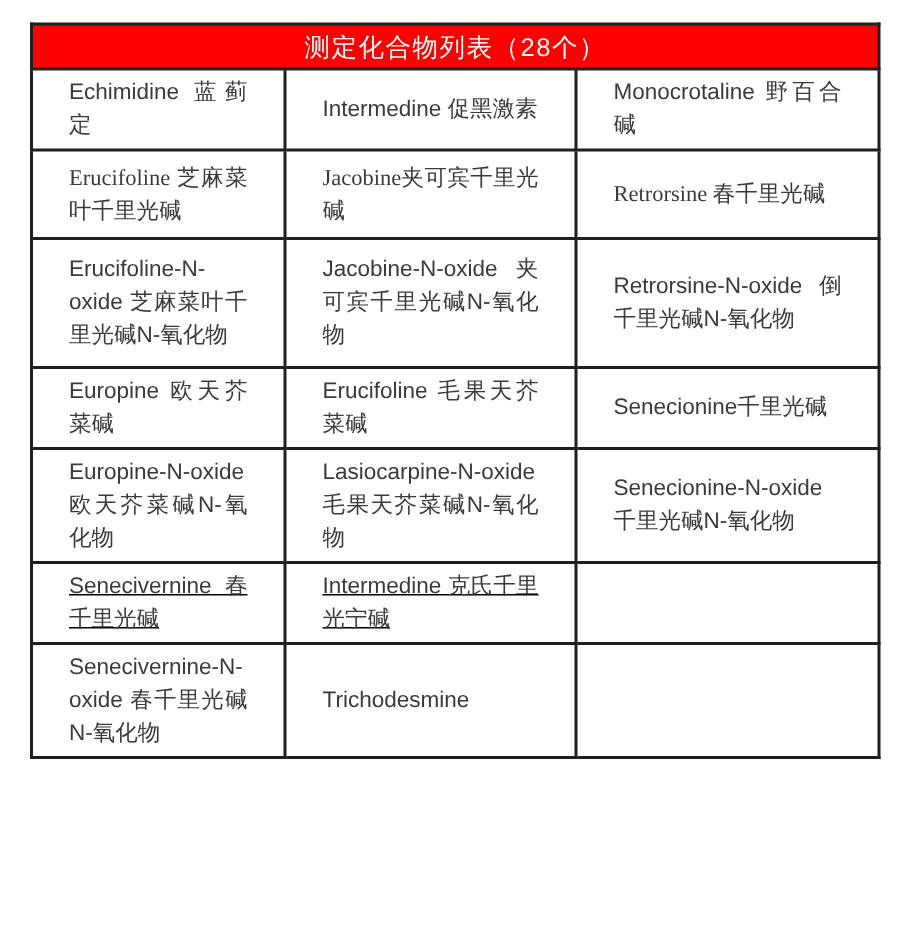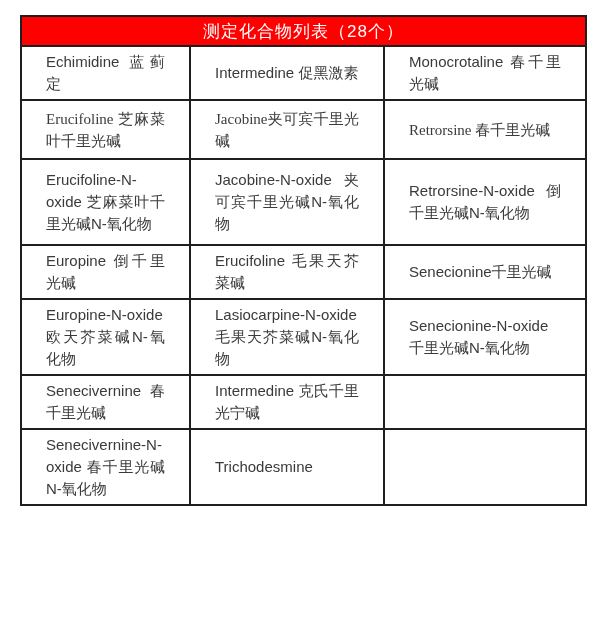--- a/index.html
+++ b/index.html
@@ -58,43 +58,43 @@
     </colgroup>
     <thead>
       <tr>
         <th colspan="3">测定化合物列表（28个）</th>
       </tr>
     </thead>
     <tbody id="table-body">
         <tr style="height: 29px;">
           <td>Echimidine 蓝蓟定</td>
           <td>Intermedine 促黑激素</td>
-          <td>Monocrotaline 春千里光碱</td>
+          <td>Monocrotaline 野百合碱</td>
         </tr>
         <tr style="height: 59px; font-family: Liberation Serif, serif;">
           <td>Erucifoline 芝麻菜叶千里光碱</td>
           <td>Jacobine夹可宾千里光碱</td>
           <td>Retrorsine 春千里光碱</td>
         </tr>
         <tr style="height: 86px;">
           <td>Erucifoline-N-oxide 芝麻菜叶千里光碱N-氧化物</td>
           <td>Jacobine-N-oxide 夹可宾千里光碱N-氧化物</td>
           <td>Retrorsine-N-oxide倒千里光碱N-氧化物</td>
         </tr>
         <tr style="height: 30px;">
-          <td>Europine 倒千里光碱</td>
+          <td>Europine 欧天芥菜碱</td>
           <td>Erucifoline 毛果天芥菜碱</td>
           <td>Senecionine千里光碱</td>
         </tr>
         <tr style="height: 66px;">
           <td>Europine-N-oxide 欧天芥菜碱N-氧化物</td>
           <td>Lasiocarpine-N-oxide 毛果天芥菜碱N-氧化物</td>
           <td>Senecionine-N-oxide千里光碱N-氧化物</td>
         </tr>
-        <tr style="height: 52px;">
+        <tr style="height: 52px; text-decoration: underline;">
           <td>Senecivernine 春千里光碱</td>
           <td>Intermedine 克氏千里光宁碱</td>
           <td></td>
         </tr>
         <tr style="height: 60px;">
           <td>Senecivernine-N-oxide 春千里光碱N-氧化物</td>
           <td>Trichodesmine</td>
           <td></td>
         </tr>
       </tbody>

